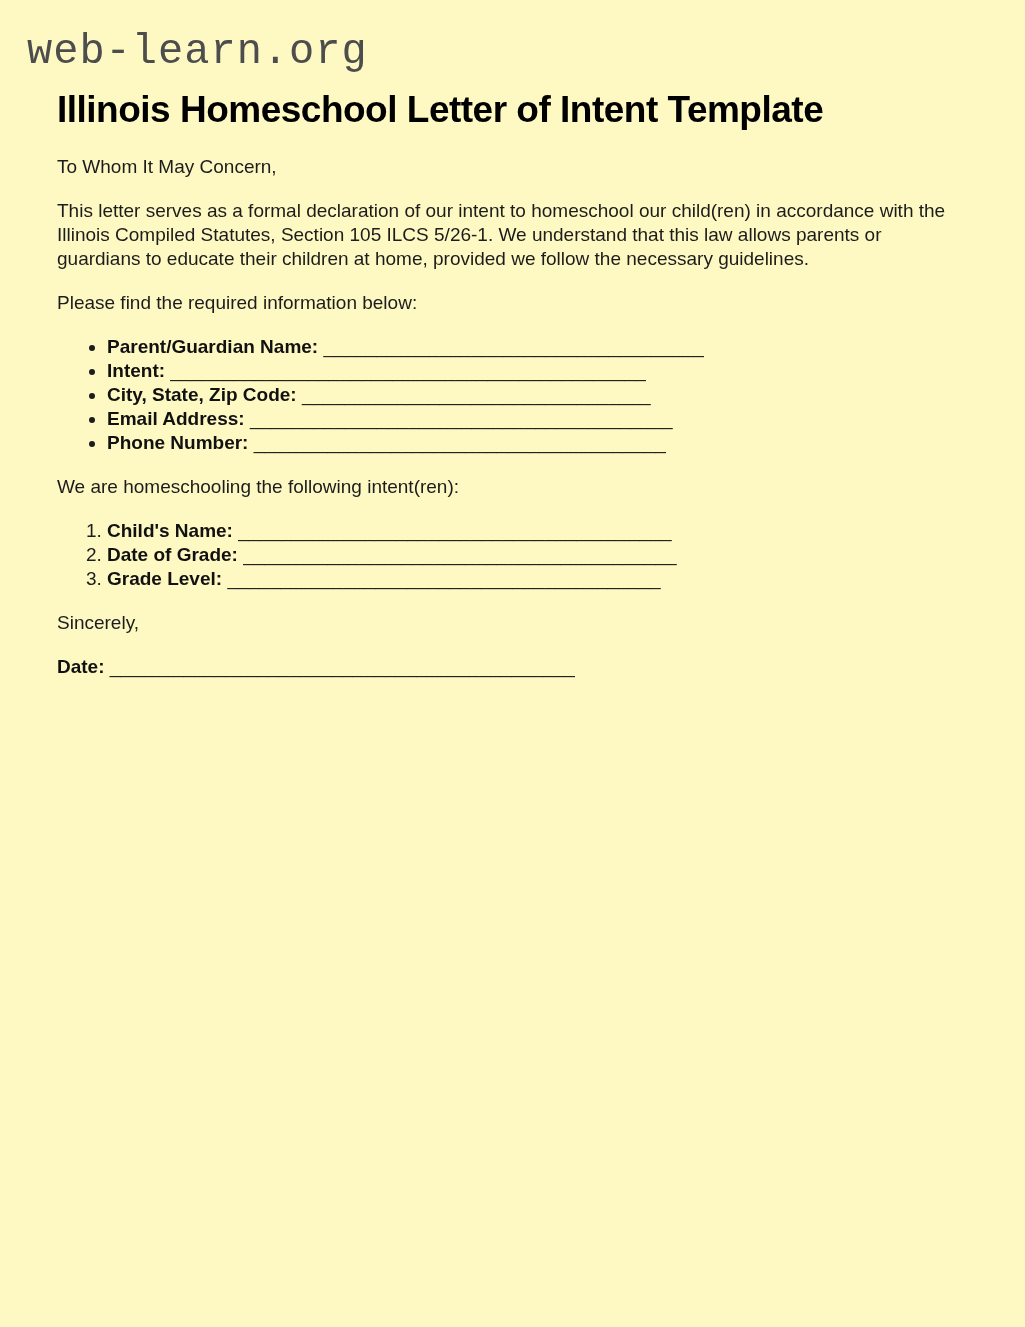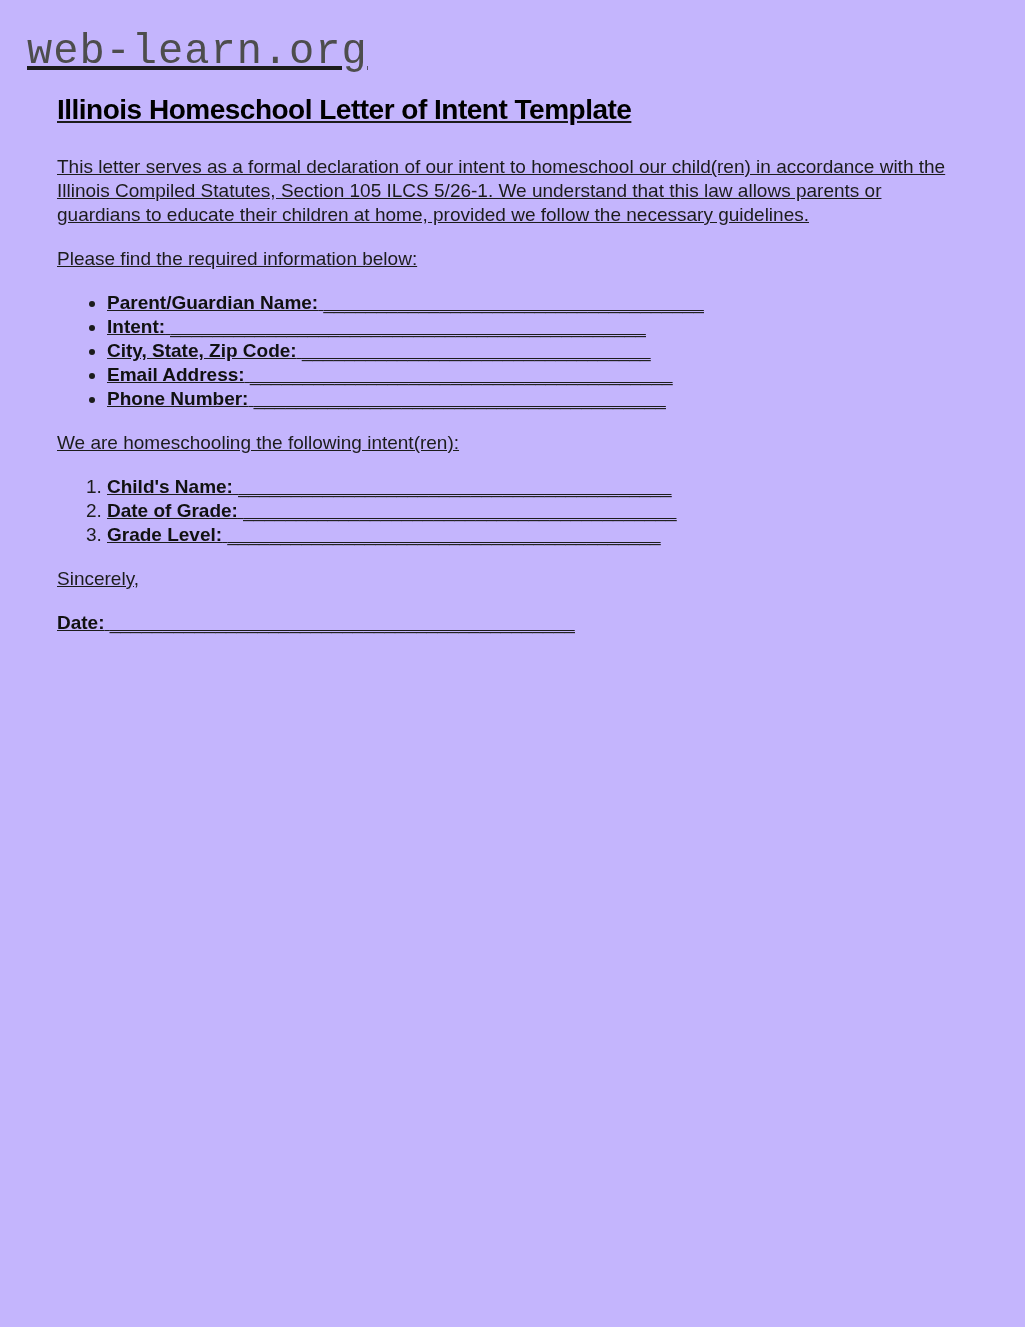--- a/index.html
+++ b/index.html
@@ -2,40 +2,39 @@
 <html><head>
 <meta charset="utf-8">
 <style>
   html, body { margin: 0; padding: 0; background: #ffffff; }
   .page {
     position: relative;
     width: 1025px;
     height: 1327px;
     box-sizing: border-box;
     padding: 30px 58px 40px 57px;
-    background: #c4b5fd;
+    background: #fef9c3;
     font-family: "Liberation Sans", sans-serif;
     font-size: 19px;
     line-height: 24px;
     color: #1c1c1c;
     overflow: hidden;
-    text-decoration: underline;
   }
   .site-name {
     font-family: "Liberation Mono", monospace;
     font-size: 42px;
     line-height: 44px;
     letter-spacing: 1px;
     color: #4d4d4d;
     margin-left: -30px;
     white-space: nowrap;
   }
   h1.doc-title {
     margin: 12px 0 22px 0;
-    font-size: 28px;
+    font-size: 37px;
     line-height: 47px;
     font-weight: bold;
     letter-spacing: -0.5px;
     color: #000000;
     max-width: 830px;
   }
   p { margin: 20px 0; max-width: 912px; }
   ul.req-list, ol.child-list {
     margin: 20px 0;
     padding-left: 50px;
@@ -49,20 +48,21 @@
 </style>
 </head>
 <body>
 
 <div class="page">
 
   <div class="site-name">web-learn.org</div>
 
   <h1 class="doc-title">Illinois Homeschool Letter of Intent Template</h1>
 
+  <p>To Whom It May Concern,</p>
 
   <p>This letter serves as a formal declaration of our intent to homeschool our child(ren) in accordance with the Illinois Compiled Statutes, Section 105 ILCS 5/26-1. We understand that this law allows parents or guardians to educate their children at home, provided we follow the necessary guidelines.</p>
 
   <p>Please find the required information below:</p>
 
   <ul class="req-list">
     <li>
       <span class="fld-label">Parent/Guardian Name:</span>
       <span class="fld-line">____________________________________</span>
     </li>

